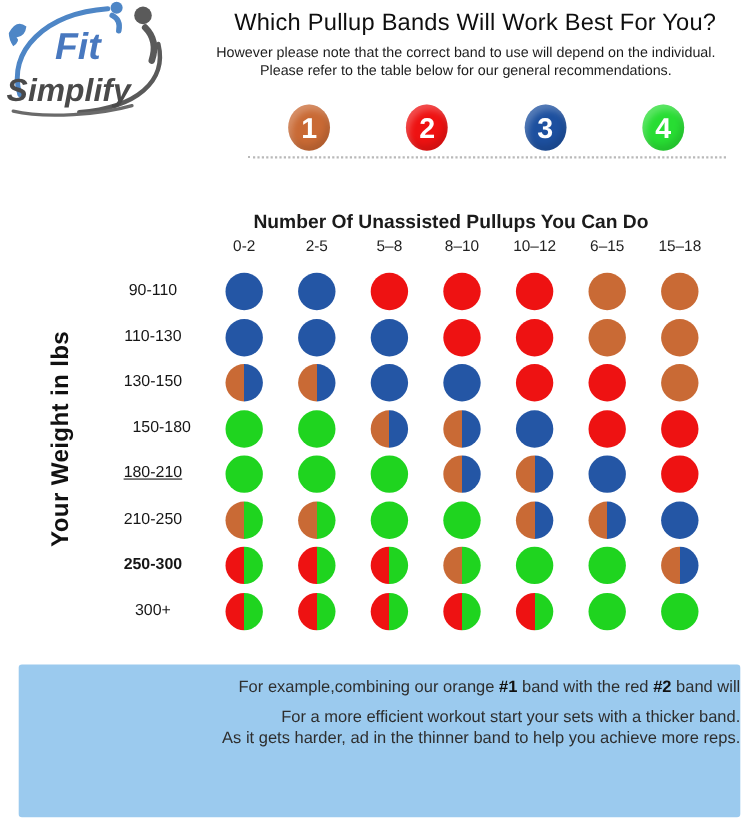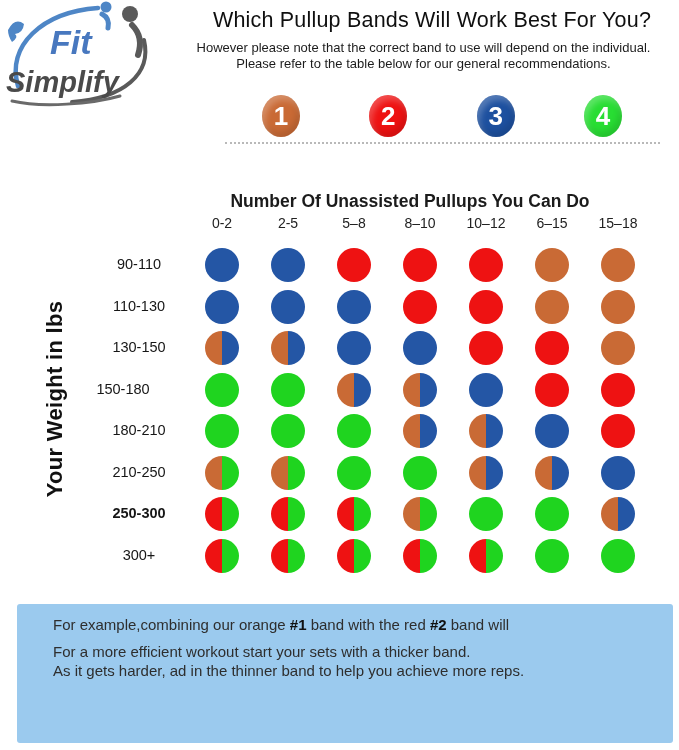--- a/index.html
+++ b/index.html
@@ -57,21 +57,21 @@
     position:absolute;width:34px;height:34px;border-radius:50%;
   }
   
   #footer-box{
     position:absolute;left:17px;top:604px;width:656px;height:139px;
     border-radius:3px;
   }
   #footer-text{padding-top:11px;}
   .fpara{margin:0 0 8px 0;}
   .fline{
-    text-align:left;font-size:15px;line-height:19px;color:#2e2e2e;padding-left:36px;
+    text-align:right;font-size:15px;line-height:19px;color:#2e2e2e;
   }
   .fbold{font-weight:bold;color:#111;}
 </style>
 </head>
 <body>
 
 <div id="page">
 
   <svg id="logo" viewBox="0 0 158 110">
     <path d="M16,86 C4,46 40,12 96,8" fill="none" stroke="#4e86c6" stroke-width="4.5" stroke-linecap="round"></path>
@@ -129,29 +129,29 @@
       <div class="band-dot" style="background: rgb(201, 106, 53); left: 535px; top: 289.57px;"></div>
       <div class="band-dot" style="background: rgb(201, 106, 53); left: 601px; top: 289.57px;"></div>
       <div class="row-label" style="left: 84px; top: 339.14px;">130-150</div>
       <div class="band-dot" style="background: linear-gradient(90deg, rgb(201, 106, 53) 0px, rgb(201, 106, 53) 50%, rgb(36, 86, 165) 50%, rgb(36, 86, 165) 100%); left: 205px; top: 331.14px;"></div>
       <div class="band-dot" style="background: linear-gradient(90deg, rgb(201, 106, 53) 0px, rgb(201, 106, 53) 50%, rgb(36, 86, 165) 50%, rgb(36, 86, 165) 100%); left: 271px; top: 331.14px;"></div>
       <div class="band-dot" style="background: rgb(36, 86, 165); left: 337px; top: 331.14px;"></div>
       <div class="band-dot" style="background: rgb(36, 86, 165); left: 403px; top: 331.14px;"></div>
       <div class="band-dot" style="background: rgb(238, 18, 18); left: 469px; top: 331.14px;"></div>
       <div class="band-dot" style="background: rgb(238, 18, 18); left: 535px; top: 331.14px;"></div>
       <div class="band-dot" style="background: rgb(201, 106, 53); left: 601px; top: 331.14px;"></div>
-      <div class="row-label" style="left: 68px; top: 380.71px;">150-180</div>
+      <div class="row-label" style="left: 92px; top: 380.71px;">150-180</div>
       <div class="band-dot" style="background: rgb(31, 212, 31); left: 205px; top: 372.71px;"></div>
       <div class="band-dot" style="background: rgb(31, 212, 31); left: 271px; top: 372.71px;"></div>
       <div class="band-dot" style="background: linear-gradient(90deg, rgb(201, 106, 53) 0px, rgb(201, 106, 53) 50%, rgb(36, 86, 165) 50%, rgb(36, 86, 165) 100%); left: 337px; top: 372.71px;"></div>
       <div class="band-dot" style="background: linear-gradient(90deg, rgb(201, 106, 53) 0px, rgb(201, 106, 53) 50%, rgb(36, 86, 165) 50%, rgb(36, 86, 165) 100%); left: 403px; top: 372.71px;"></div>
       <div class="band-dot" style="background: rgb(36, 86, 165); left: 469px; top: 372.71px;"></div>
       <div class="band-dot" style="background: rgb(238, 18, 18); left: 535px; top: 372.71px;"></div>
       <div class="band-dot" style="background: rgb(238, 18, 18); left: 601px; top: 372.71px;"></div>
-      <div class="row-label" style="left: 84px; top: 422.28px;">180-210</div>
+      <div class="row-label" style="left: 84px; top: 422.28px; text-decoration: underline;">180-210</div>
       <div class="band-dot" style="background: rgb(31, 212, 31); left: 205px; top: 414.28px;"></div>
       <div class="band-dot" style="background: rgb(31, 212, 31); left: 271px; top: 414.28px;"></div>
       <div class="band-dot" style="background: rgb(31, 212, 31); left: 337px; top: 414.28px;"></div>
       <div class="band-dot" style="background: linear-gradient(90deg, rgb(201, 106, 53) 0px, rgb(201, 106, 53) 50%, rgb(36, 86, 165) 50%, rgb(36, 86, 165) 100%); left: 403px; top: 414.28px;"></div>
       <div class="band-dot" style="background: linear-gradient(90deg, rgb(201, 106, 53) 0px, rgb(201, 106, 53) 50%, rgb(36, 86, 165) 50%, rgb(36, 86, 165) 100%); left: 469px; top: 414.28px;"></div>
       <div class="band-dot" style="background: rgb(36, 86, 165); left: 535px; top: 414.28px;"></div>
       <div class="band-dot" style="background: rgb(238, 18, 18); left: 601px; top: 414.28px;"></div>
       <div class="row-label" style="left: 84px; top: 463.85px;">210-250</div>
       <div class="band-dot" style="background: linear-gradient(90deg, rgb(201, 106, 53) 0px, rgb(201, 106, 53) 50%, rgb(31, 212, 31) 50%, rgb(31, 212, 31) 100%); left: 205px; top: 455.85px;"></div>
       <div class="band-dot" style="background: linear-gradient(90deg, rgb(201, 106, 53) 0px, rgb(201, 106, 53) 50%, rgb(31, 212, 31) 50%, rgb(31, 212, 31) 100%); left: 271px; top: 455.85px;"></div>

